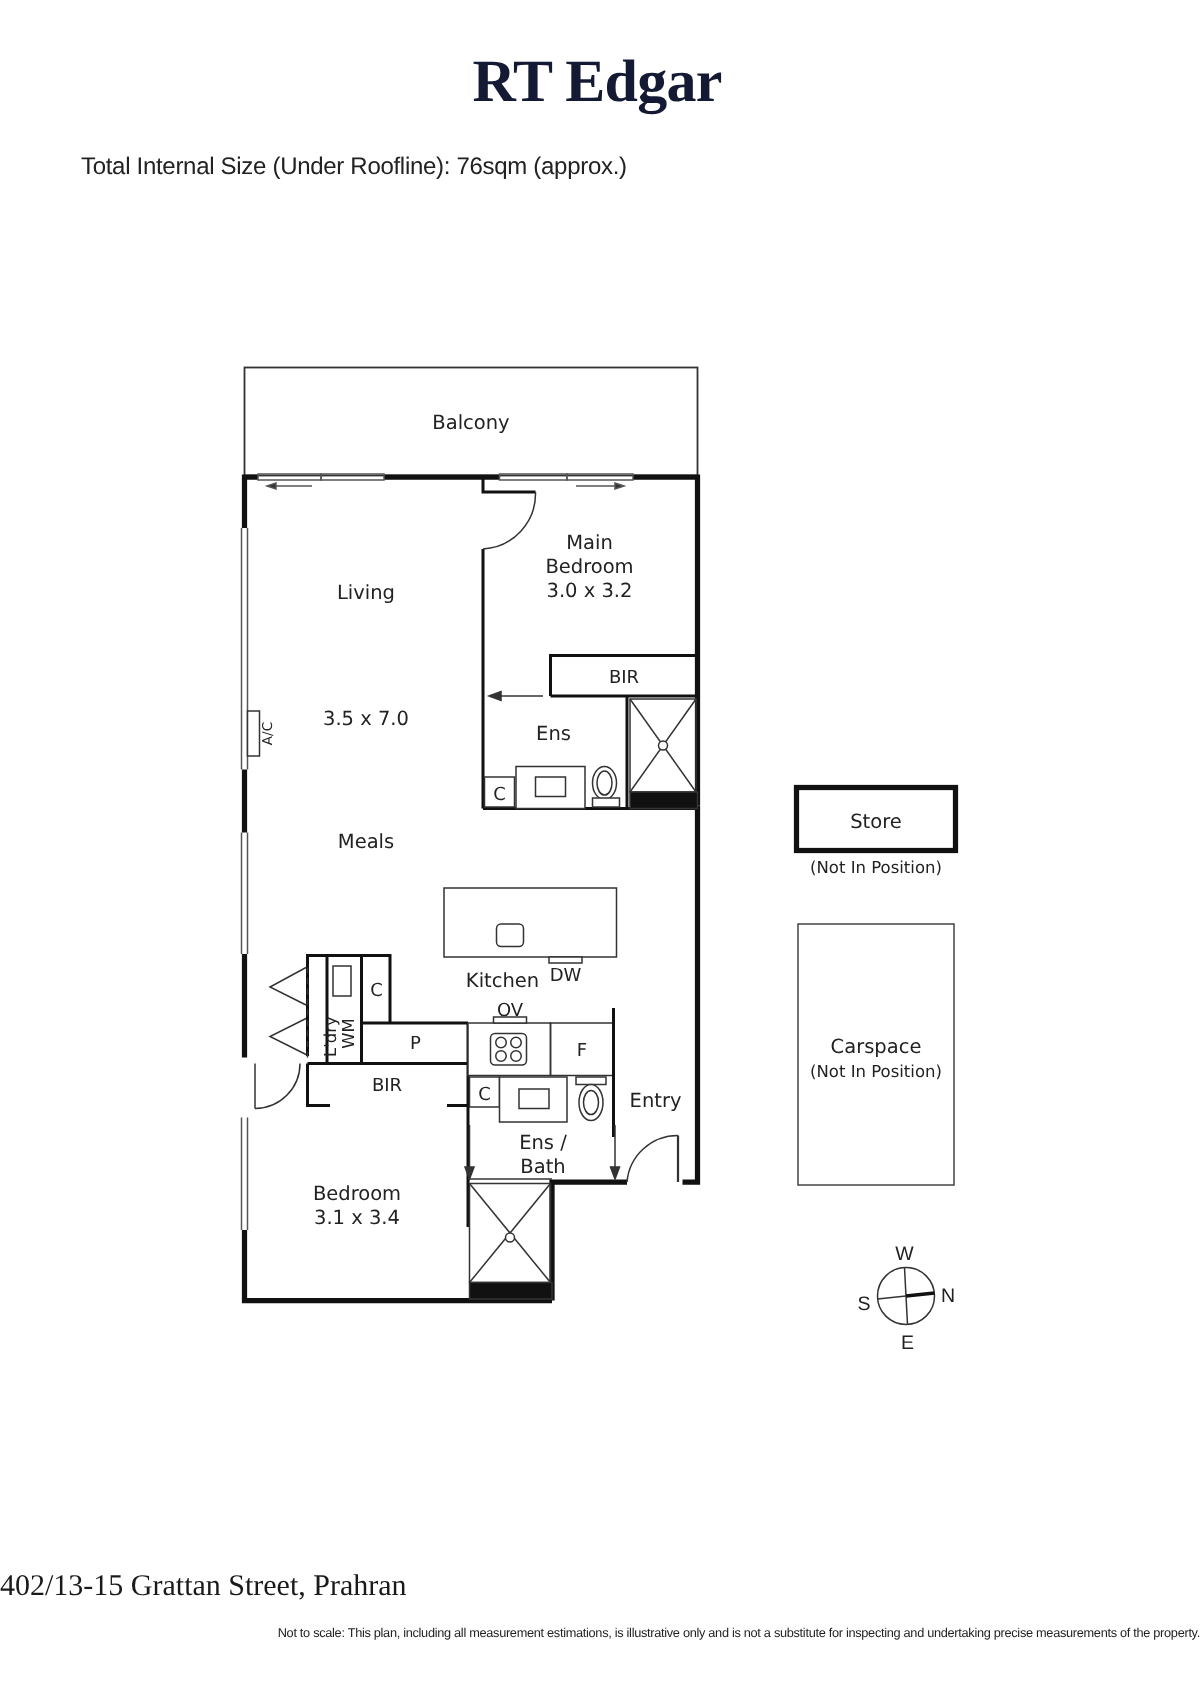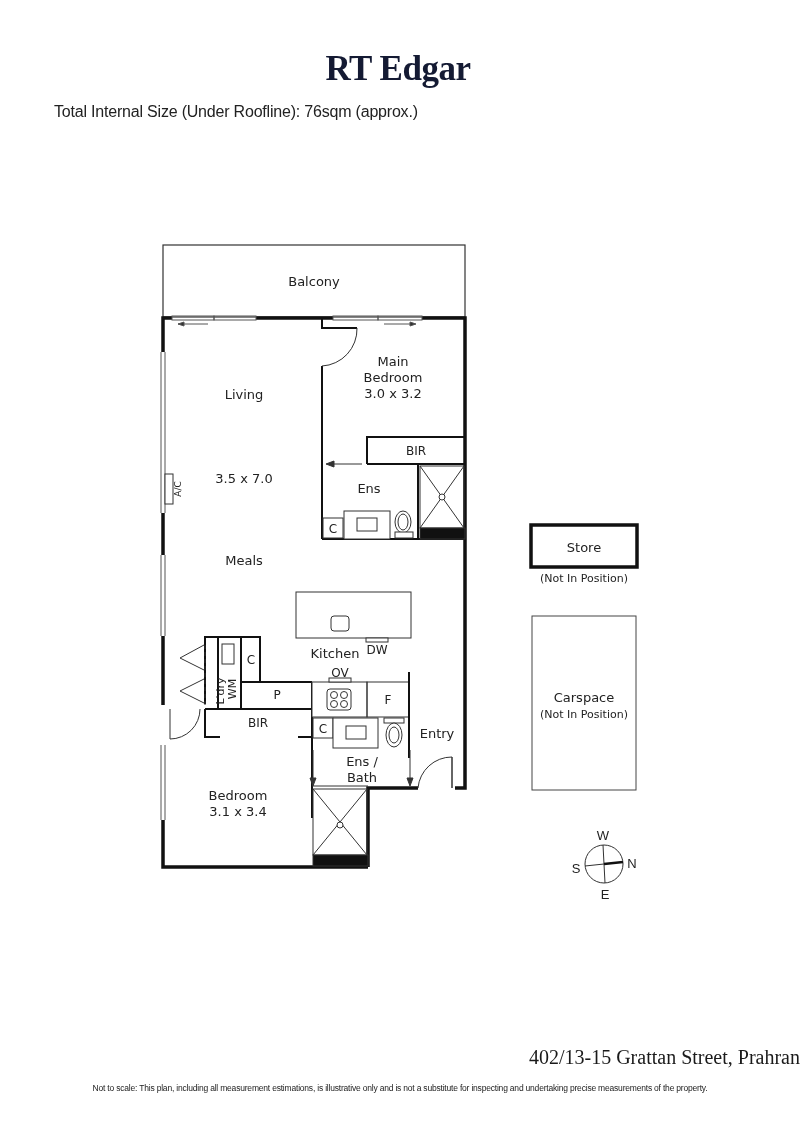--- a/index.html
+++ b/index.html
@@ -1,22 +1,22 @@
 <!DOCTYPE html>
 <html><head>
 <meta charset="utf-8">
 <style>
   html, body { margin:0; padding:0; background:#ffffff; }
   body { width:800px; height:1132px; position:relative; overflow:hidden; font-family:"Liberation Sans", sans-serif; color:#1a1a1a; }
-  .brand { position:absolute; top:30px; left:0; width:796px; text-align:center; font-family:"Liberation Serif", serif; font-weight:bold; font-size:35px; color:#141a33; letter-spacing:-0.5px;margin-top:19px; }
+  .brand { position:absolute; top:30px; left:0; width:796px; text-align:center; font-family:"Liberation Serif", serif; font-weight:bold; font-size:40px; color:#141a33; letter-spacing:-0.5px; }
   .size-note { position:absolute; top:103px; left:54px; font-size:16px; color:#222; letter-spacing:-0.2px; }
   .plan { position:absolute; left:0; top:0; width:800px; height:1132px; }
   .plan text { font-family:"DejaVu Sans", sans-serif; fill:#222; }
-  .address { position:absolute; top:1046px; left:0; width:800px; text-align:right; font-family:"Liberation Serif", serif; font-size:20px; color:#1a1a1a; }
-  .disclaimer { position:absolute; top:1083px; left:0; width:800px; text-align:center; font-size:8.5px; color:#222; letter-spacing:-0.2px; }
+  .address { position:absolute; top:1046px; left:0; width:800px; text-align:left; font-family:"Liberation Serif", serif; font-size:20px; color:#1a1a1a; }
+  .disclaimer { position:absolute; top:1083px; left:0; width:800px; text-align:right; font-size:8.5px; color:#222; letter-spacing:-0.2px; }
 </style>
 </head>
 <body>
 
 <div class="brand">RT Edgar</div>
 <div class="size-note">Total Internal Size (Under Roofline):  76sqm (approx.)</div>
 
 <svg class="plan" viewBox="0 0 800 1132" xmlns="http://www.w3.org/2000/svg">
 
   <g>

